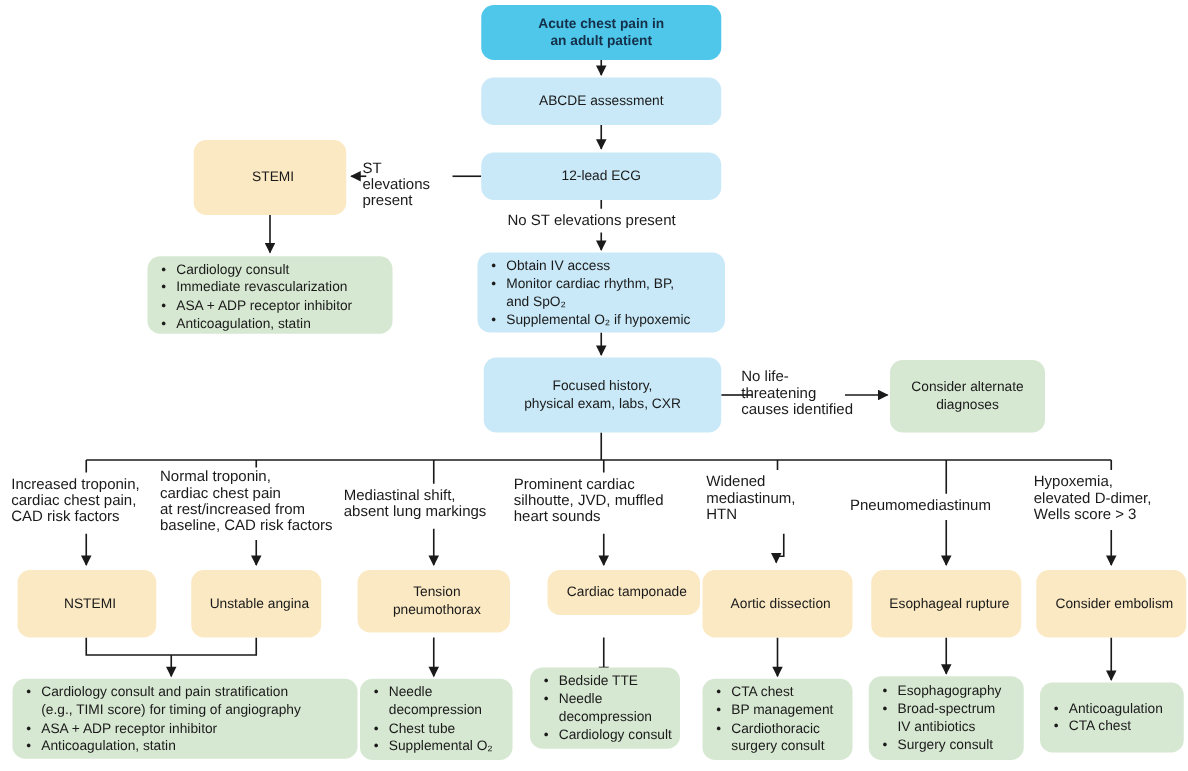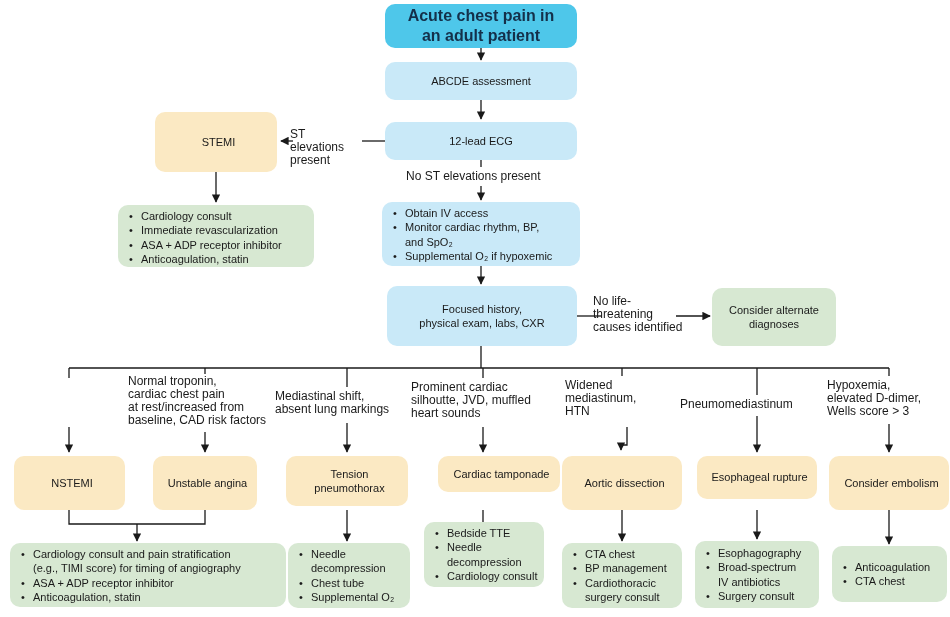--- a/index.html
+++ b/index.html
@@ -22,21 +22,21 @@
     display: flex;
     align-items: center;
     justify-content: center;
     text-align: center;
     white-space: pre-line;
     font-size: 11px;
     line-height: 1.28;
     box-sizing: border-box;
     padding: 3px 6px;
   }
-  .blue-dark { background: var(--accent-blue, #4ec7ea); font-weight: bold; font-size: 16px; color: var(--title-text, #14304a); }
+  .blue-dark { background: var(--accent-blue, #4ec7ea); font-weight: bold; font-size: 11px; color: var(--title-text, #14304a); }
   .blue-light { background: var(--light-blue, #c9e9f8); }
   .yellow { background: var(--yellow, #fbe9c3); padding-left: 11px; }
   .green { background: var(--green, #d7e8d2); }
 
   .bullets { justify-content: flex-start; align-items: center; text-align: left; padding: 4px 4px; }
   .bullets ul { margin: auto 0; padding: 0 2px 0 6px; list-style: none; }
   .bullets li { position: relative; padding-left: 13px; white-space: pre-line; font-size: 11px; line-height: 14.3px; }
   .bullets li::before { content: "\2022"; position: absolute; left: 1px; top: 0; }
 
   .edge-label, .crit {
@@ -128,20 +128,23 @@
   <div class="box blue-light" style="left:387px; top:286px; width:190px; height:60px;">Focused history,
 physical exam, labs, CXR</div>
 
   <div class="edge-label" style="left:593px; top:295px; width:90px;">No life-
 threatening
 causes identified</div>
 
   <div class="box green" style="left:712px; top:288px; width:124px; height:58px;">Consider alternate
 diagnoses</div>
 
+  <div class="crit" style="left:9px;   top:381px; width:120px;">Increased troponin,
+cardiac chest pain,
+CAD risk factors</div>
   <div class="crit" style="left:128px; top:375px; width:154px;">Normal troponin,
 cardiac chest pain
 at rest/increased from
 baseline, CAD risk factors</div>
   <div class="crit" style="left:275px; top:390px; width:144px;">Mediastinal shift,
 absent lung markings</div>
   <div class="crit" style="left:411px; top:381px; width:144px;">Prominent cardiac
 silhoutte, JVD, muffled
 heart sounds</div>
   <div class="crit" style="left:565px; top:379px; width:114px;">Widened
@@ -151,32 +154,32 @@
   <div class="crit" style="left:827px; top:379px; width:124px;">Hypoxemia,
 elevated D-dimer,
 Wells score &gt; 3</div>
 
   <div class="box yellow" style="left:14px;  top:456px; width:111px; height:54px;">NSTEMI</div>
   <div class="box yellow" style="left:153px; top:456px; width:104px; height:54px;">Unstable angina</div>
   <div class="box yellow" style="left:286px; top:456px; width:122px; height:50px;">Tension
 pneumothorax</div>
   <div class="box yellow" style="left:422px; top:456px; width:122px; height:36px;margin-left:16px;">Cardiac tamponade</div>
   <div class="box yellow" style="left:562px; top:456px; width:120px; height:54px;">Aortic dissection</div>
-  <div class="box yellow" style="left:697px; top:456px; width:120px; height:43px;">Esophageal rupture</div>
+  <div class="box yellow" style="left:697px; top:456px; width:120px; height:54px;">Esophageal rupture</div>
   <div class="box yellow" style="left:829px; top:456px; width:120px; height:54px;">Consider embolism</div>
 
   <div class="box green bullets" style="left:10px;  top:543px; width:276px; height:64px;">
     <ul><li>Cardiology consult and pain stratification
 (e.g., TIMI score) for timing of angiography</li><li>ASA + ADP receptor inhibitor</li><li>Anticoagulation, statin</li></ul>
   </div>
   <div class="box green bullets" style="left:288px; top:543px; width:122px; height:65px;">
     <ul><li>Needle
 decompression</li><li>Chest tube</li><li>Supplemental O₂</li></ul>
   </div>
-  <div class="box green bullets" style="left:424px; top:522px; width:120px; height:65px;">
+  <div class="box green bullets" style="left:424px; top:534px; width:120px; height:65px;">
     <ul><li>Bedside TTE</li><li>Needle
 decompression</li><li>Cardiology consult</li></ul>
   </div>
   <div class="box green bullets" style="left:562px; top:543px; width:120px; height:65px;">
     <ul><li>CTA chest</li><li>BP management</li><li>Cardiothoracic
 surgery consult</li></ul>
   </div>
   <div class="box green bullets" style="left:695px; top:541px; width:124px; height:67px;">
     <ul><li>Esophagography</li><li>Broad-spectrum
 IV antibiotics</li><li>Surgery consult</li></ul>

